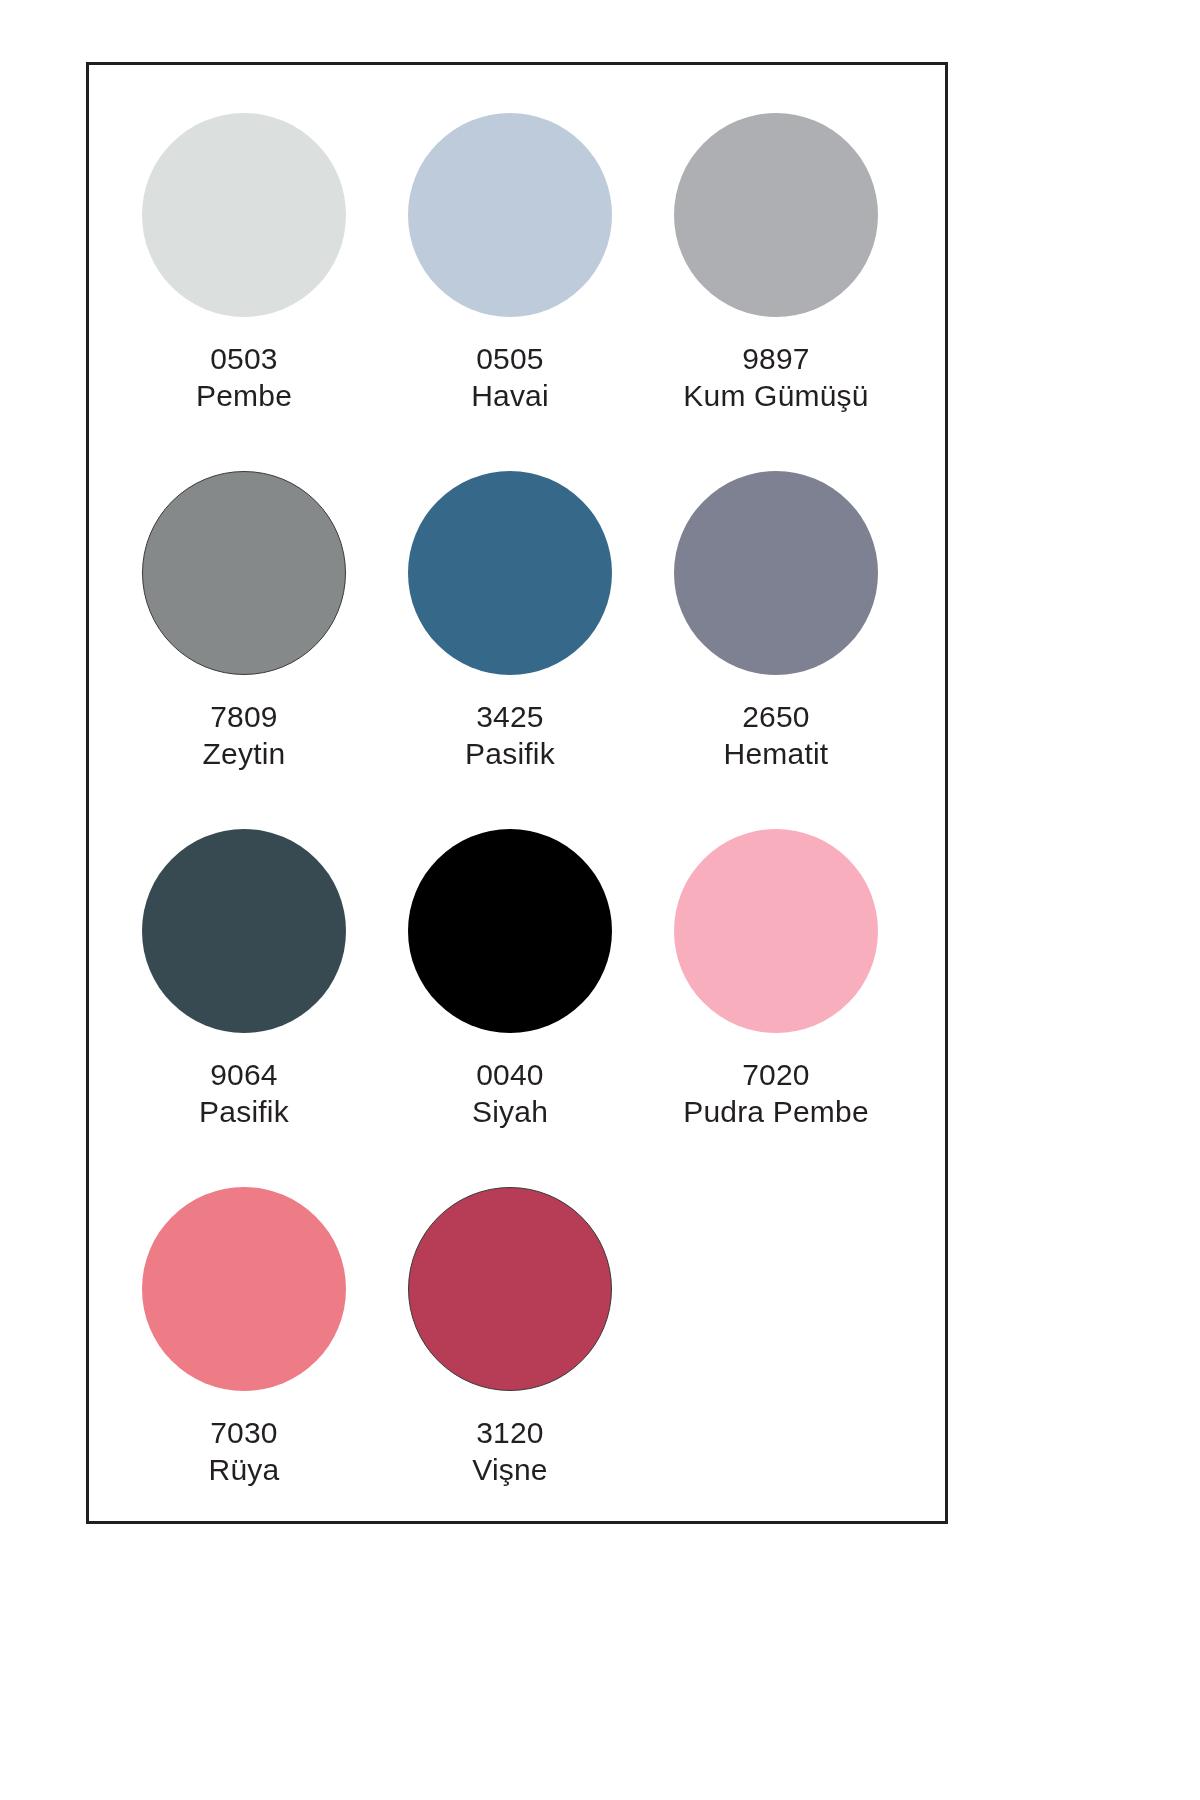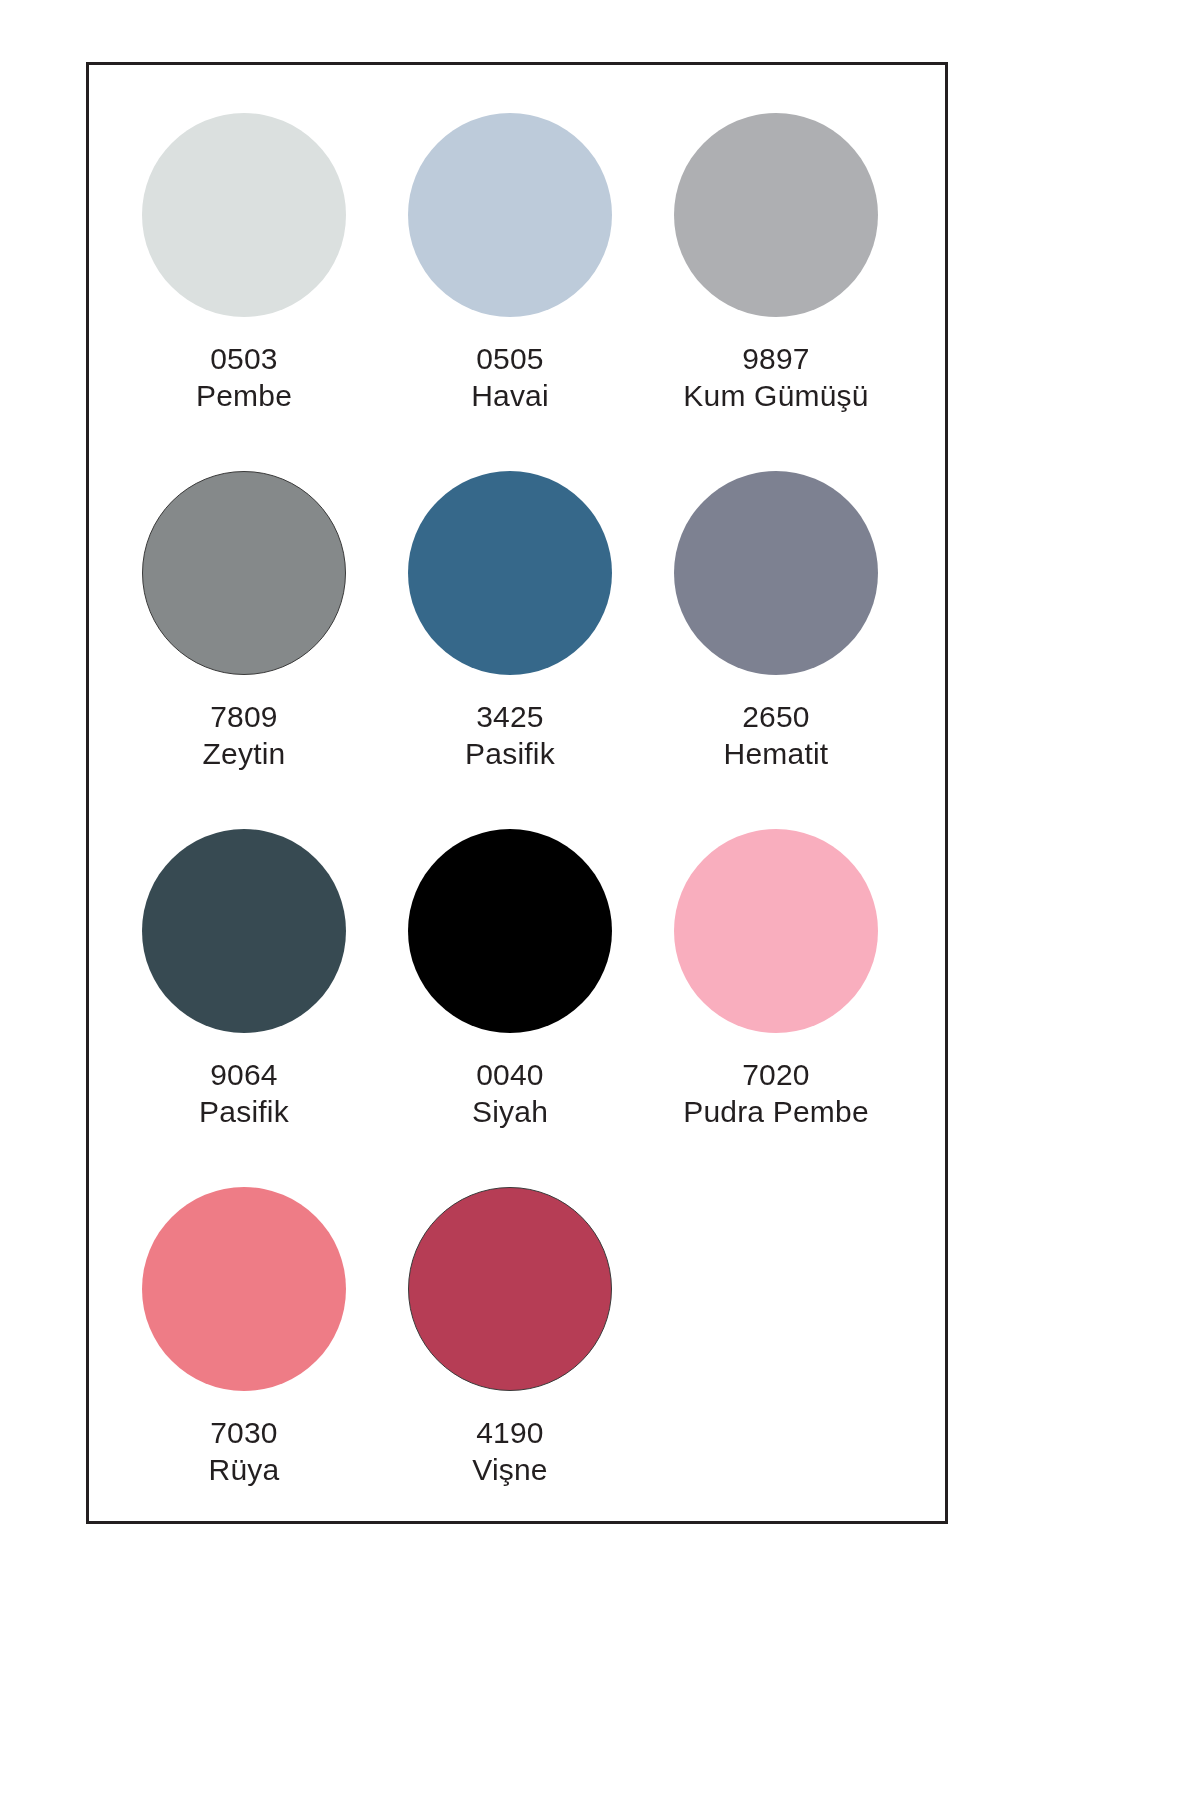--- a/index.html
+++ b/index.html
@@ -167,19 +167,19 @@
         <div class="swatch-cell">
           <div class="swatch-disc" style="background: rgb(238, 124, 134);"></div>
           <div class="swatch-caption">
             <span class="swatch-code">7030</span>
             <span class="swatch-name">Rüya</span>
           </div>
         </div>
         <div class="swatch-cell">
           <div class="swatch-disc outlined" style="background: rgb(182, 61, 85);"></div>
           <div class="swatch-caption">
-            <span class="swatch-code">4190</span>
+            <span class="swatch-code">3120</span>
             <span class="swatch-name">Vişne</span>
           </div>
         </div>
       </div>
   </div>
 </div>
 
 </body></html>

